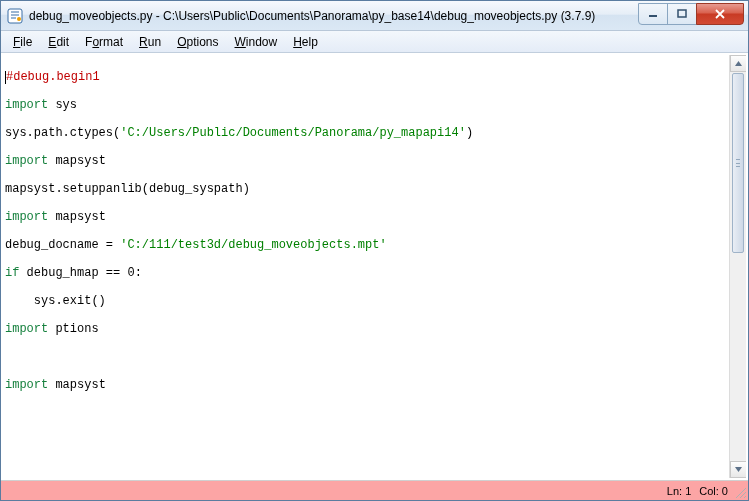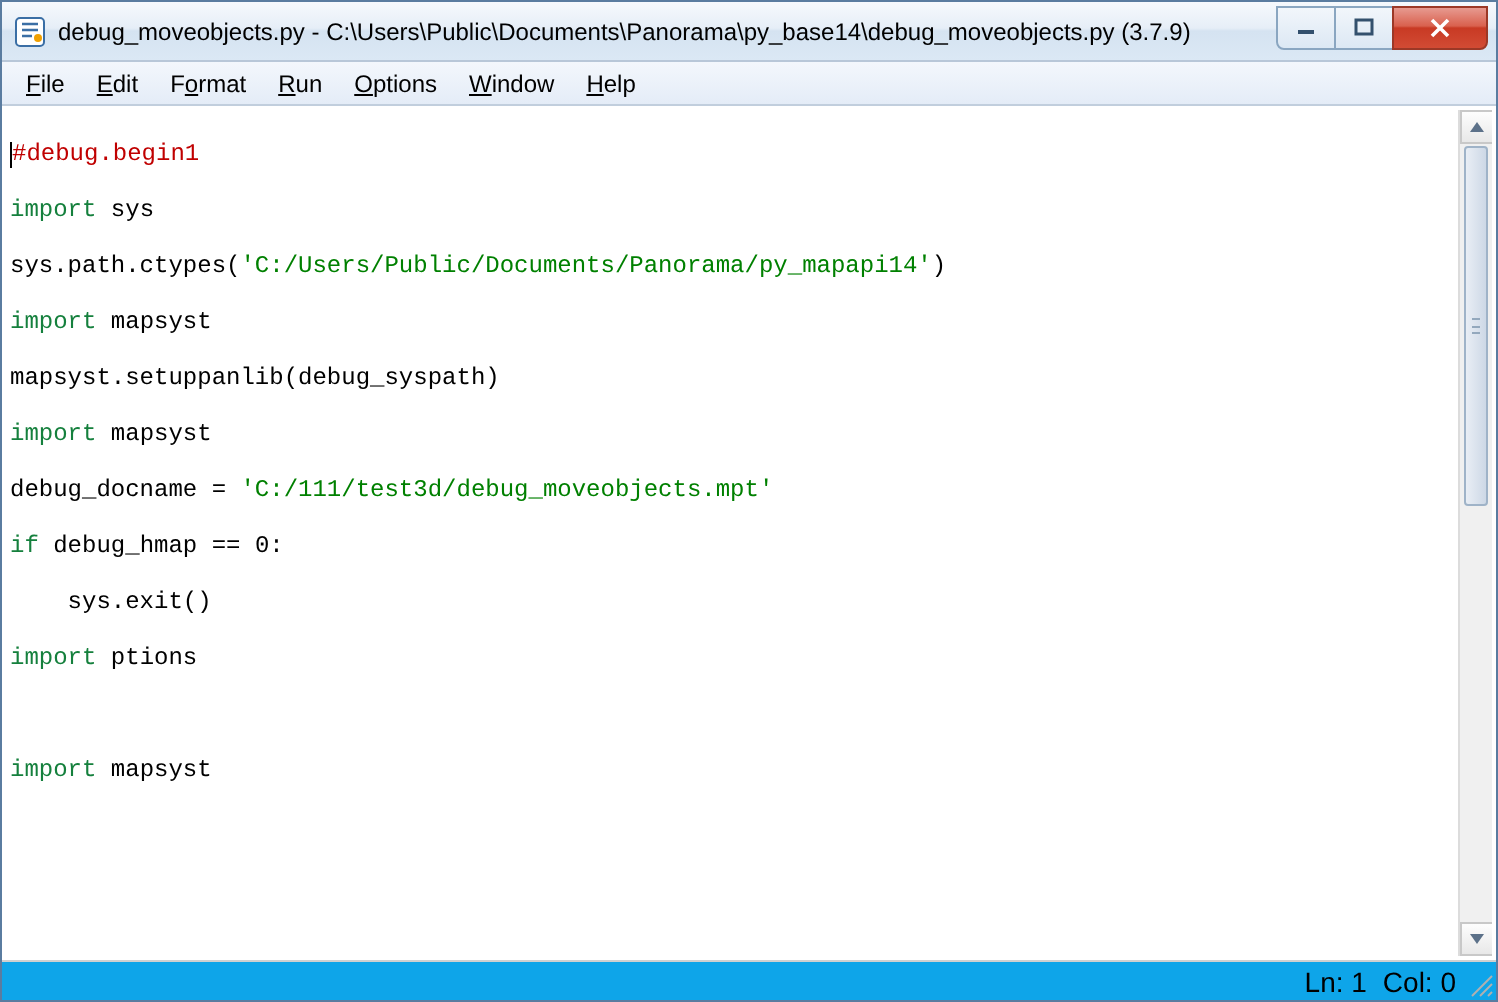--- a/index.html
+++ b/index.html
@@ -124,26 +124,26 @@
 .sb-grip {
   position: absolute;
   left: 3px; right: 3px;
   top: 50%; transform: translateY(-50%);
   height: 8px;
   display: flex; flex-direction: column; justify-content: space-between;
 }
 .sb-grip div { height:1px; background:#93a8bd; }
 .statusbar {
   height: 20px;
-  background: #0ea5e9;
+  background: #fca5a5;
   border-top: 1px solid #d0d0d0;
   display: flex;
   justify-content: flex-end;
   align-items: center;
-  font-size: 14px;
+  font-size: 11px;
   padding: 0 20px 0 0;
   color: #000;
 }
 .statusbar span { margin-left: 8px; }
 .resize-grip {
   position: absolute;
   right: 2px; bottom: 2px;
   width: 14px; height: 14px;
 }
 

